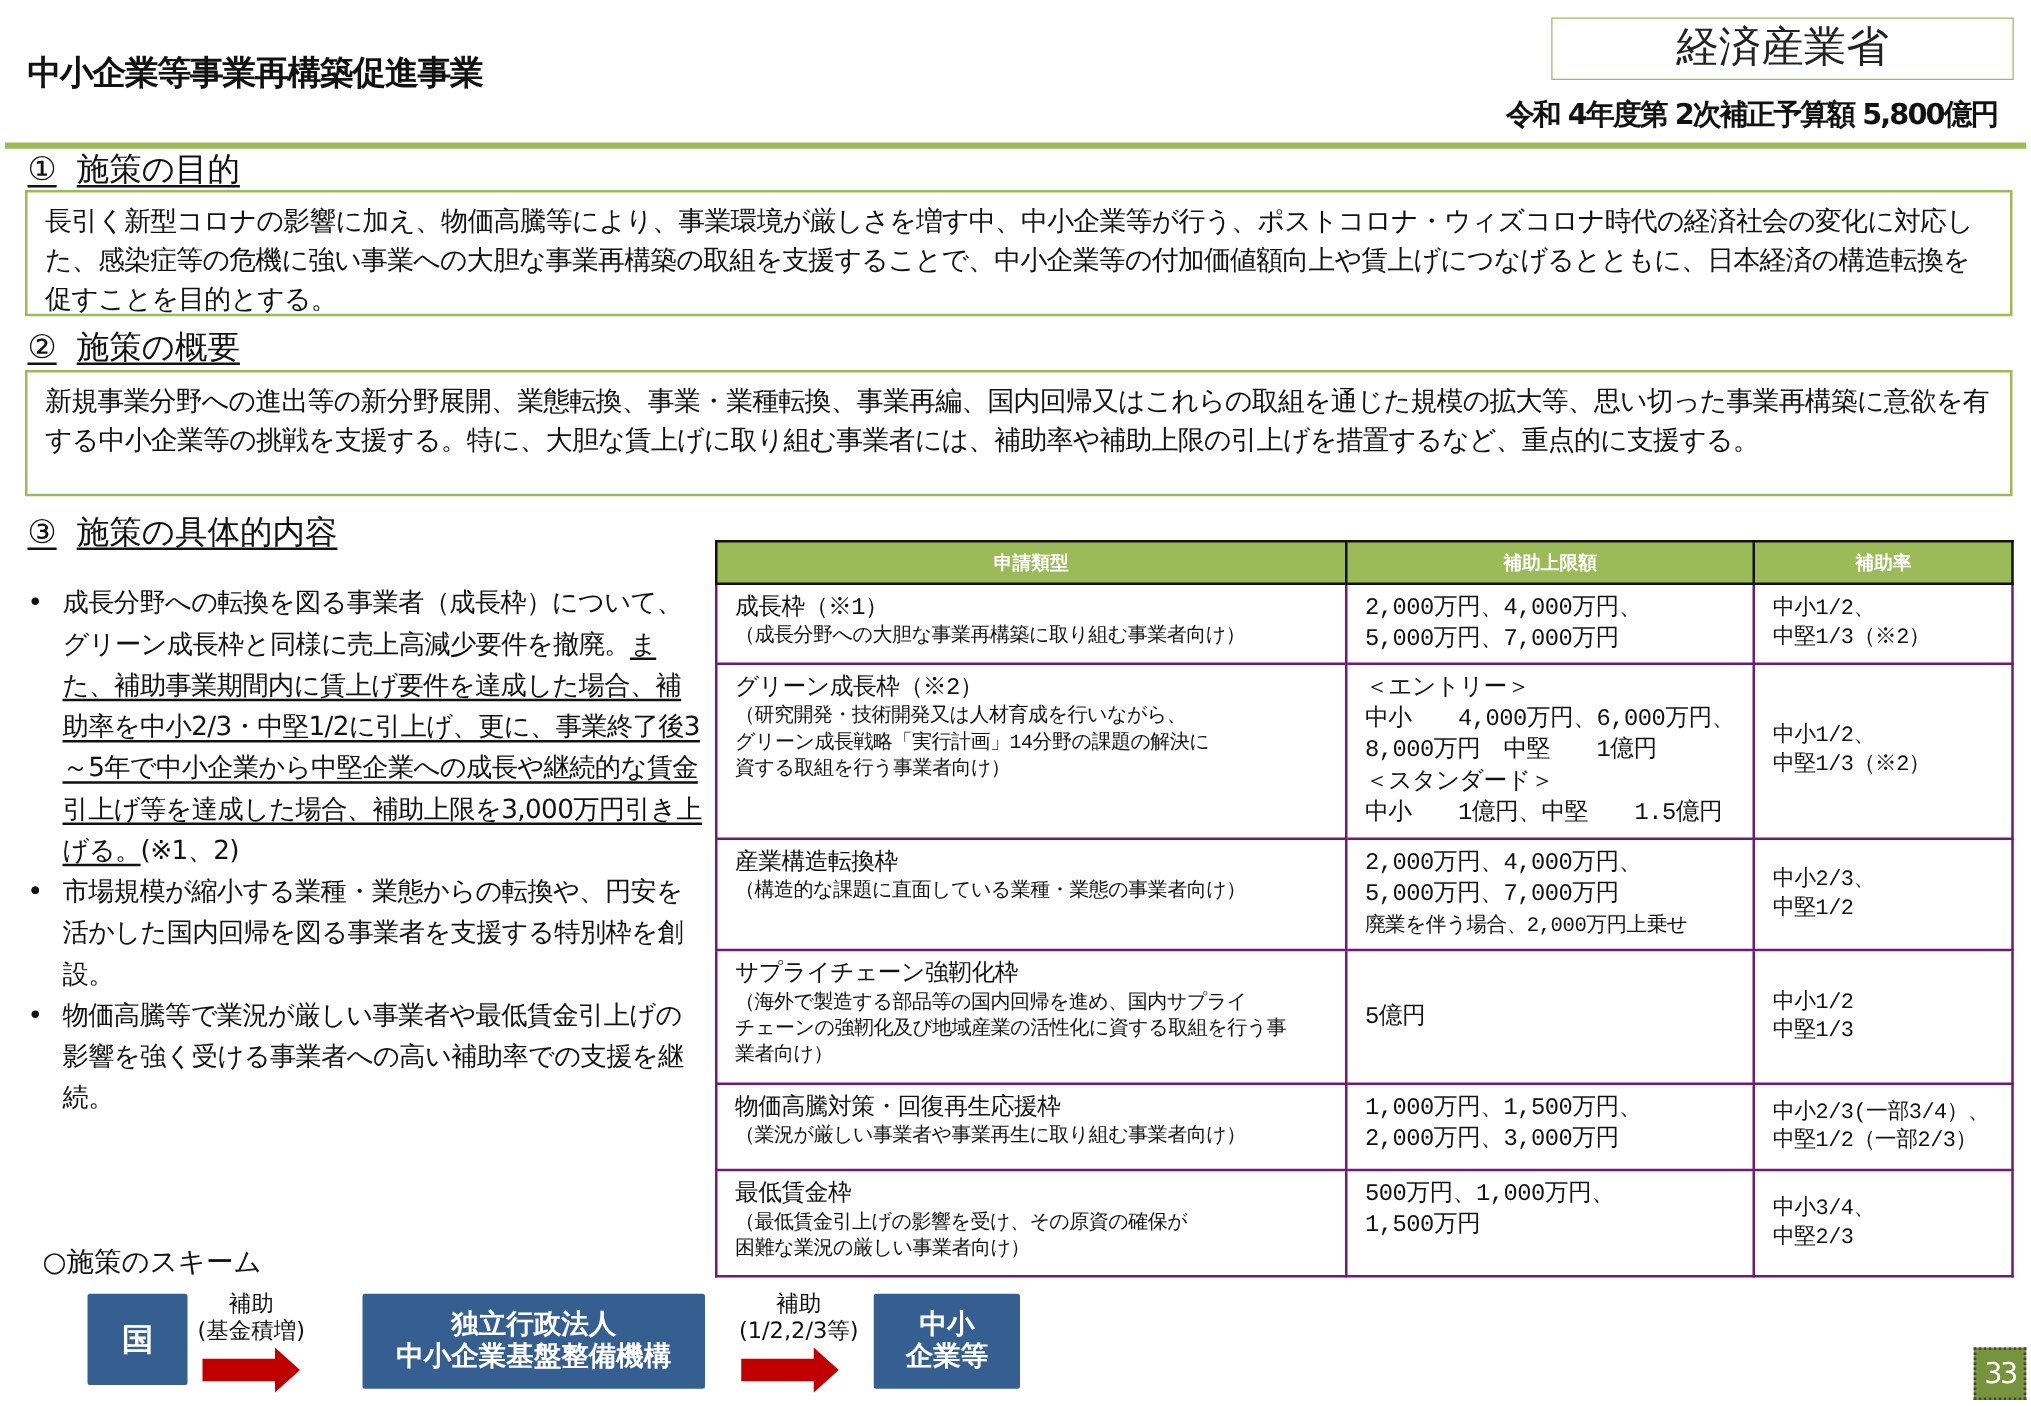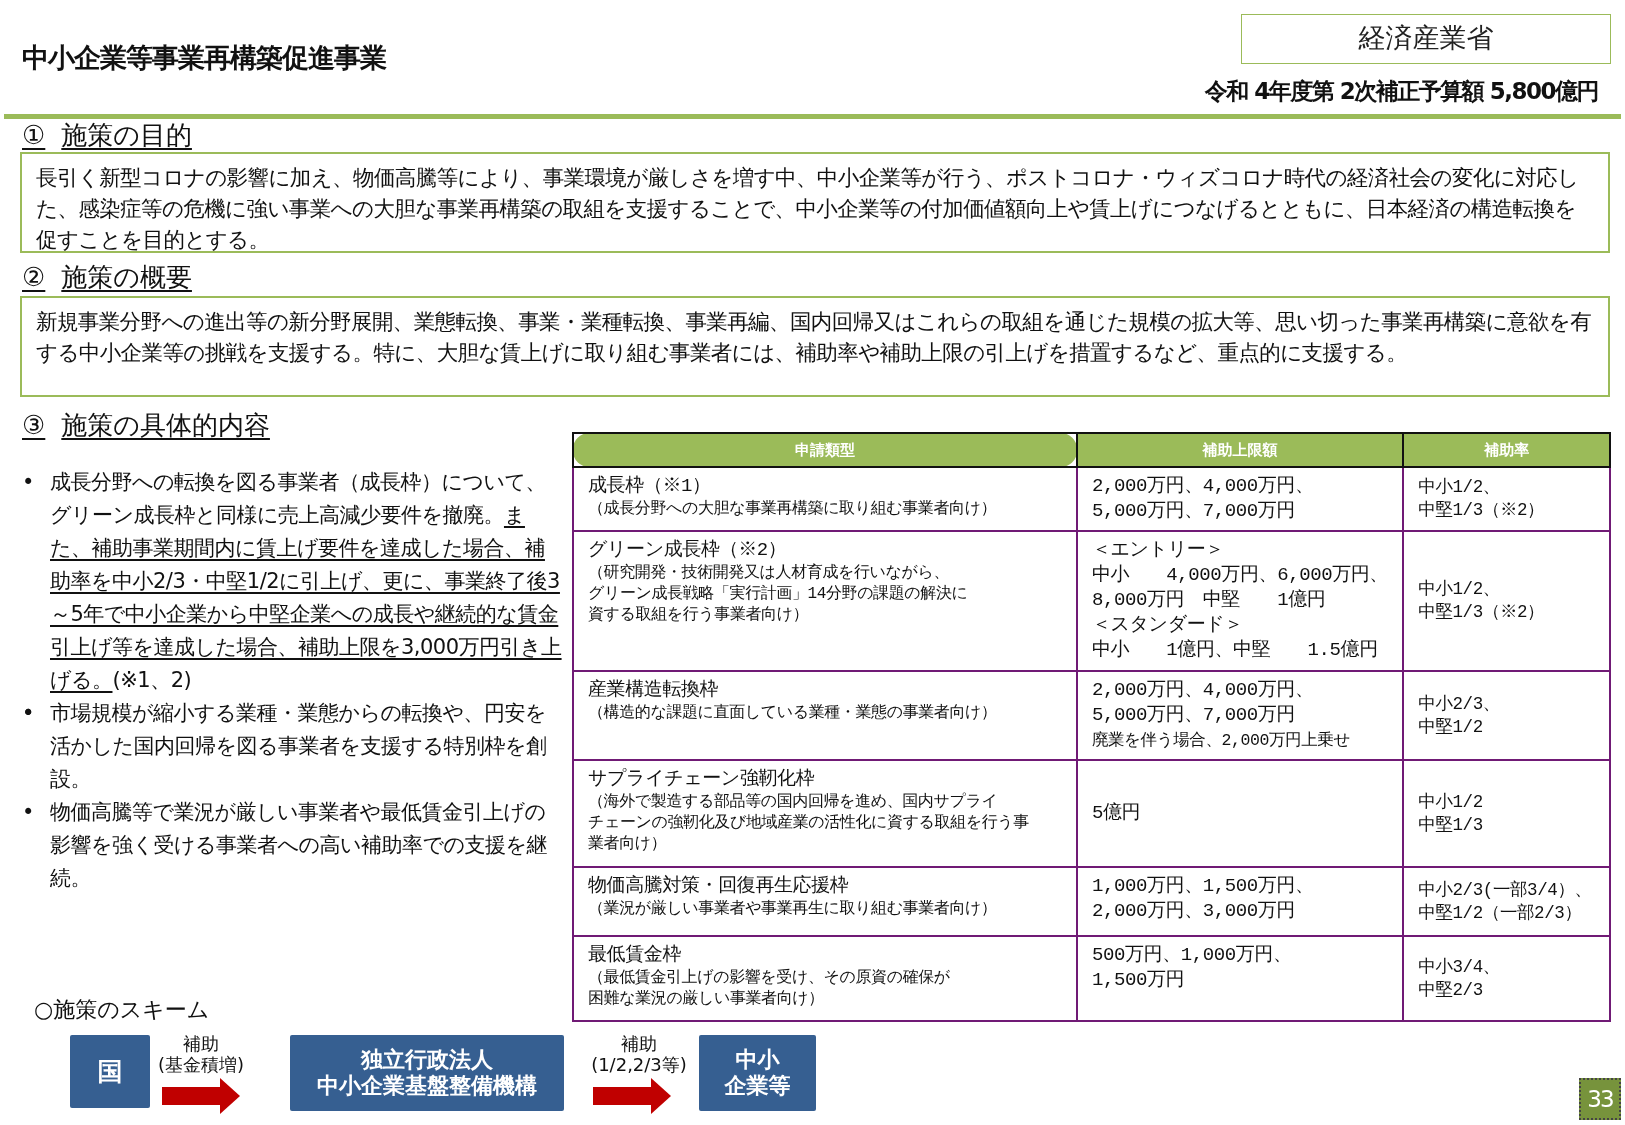--- a/index.html
+++ b/index.html
@@ -1,39 +1,39 @@
 <!DOCTYPE html>
 <html><head>
 <meta charset="utf-8">
 <style>
   * { box-sizing: border-box; margin: 0; padding: 0; }
   html, body { width: 1625px; height: 1125px; background: #ffffff; overflow: hidden; }
   body { position: relative; font-family: "DejaVu Sans", "Liberation Sans", sans-serif; color: #111; }
 
   .page-title { position: absolute; left: 22px; top: 40px; font-size: 27px; font-weight: bold; letter-spacing: -1px; }
-  .ministry-box { position: absolute; left: 1241px; top: 14px; width: 370px; height: 50px; border: 1.5px solid #9bbb59; font-size: 27px; text-align: center; line-height: 46px; color: #222; }
+  .ministry-box { position: absolute; left: 1241px; top: 14px; width: 370px; height: 50px; border: 1.5px solid #9bbb59; font-size: 34px; text-align: center; line-height: 46px; color: #222; }
   .budget { position: absolute; right: 27px; top: 76px; font-size: 23px; font-weight: bold; letter-spacing: -1.5px; }
   .top-rule { position: absolute; left: 4px; top: 114px; width: 1617px; height: 5px; background: #9bbb59; }
 
   .section-heading { position: absolute; left: 22px; font-size: 26px; text-decoration: underline; text-underline-offset: 4px; letter-spacing: 0px; }
   .section-heading .num { margin-right: 16px; }
 
   .text-box { position: absolute; left: 20px; width: 1590px; border: 2px solid #9bbb59; padding: 8px 14px; font-size: 21.5px; line-height: 31px; letter-spacing: -0.6px; }
 
   .bullet-list { position: absolute; left: 22px; top: 466px; width: 540px; list-style: none; font-size: 21px; line-height: 33px; letter-spacing: -0.5px; }
   .bullet-list li { position: relative; padding-left: 28px; margin-bottom: 0px; }
   .bullet-list li .dot { position: absolute; left: 0; top: 0; }
   .u { text-decoration: underline; text-underline-offset: 4px; }
 
   table.frames { position: absolute; left: 572px; top: 432px; width: 1039px; border-collapse: collapse; }
   table.frames th { background: #9bbb59; color: #fff; font-size: 15px; font-weight: bold; height: 34px; border: 2px solid #111; }
   table.frames td { border: 2px solid #701a75; vertical-align: top; padding: 6px 14px 6px 14px; font-size: 19px; line-height: 25px; letter-spacing: -0.4px; font-family: Liberation Mono, monospace; }
   table.frames td.rate { vertical-align: middle; font-size: 17.5px; line-height: 23px; }
   table.frames td.limit.mid { vertical-align: middle; }
-  .col-type { width: 505px; border-radius: 16px; }
+  .col-type { width: 505px; }
   .col-limit { width: 327px; }
   .col-rate { width: 207px; }
   .type-name { display: block; font-size: 19px; }
   .type-desc { display: block; font-size: 16px; line-height: 21px; }
   .small-note { font-size: 16.5px; }
 
   .scheme-title { position: absolute; left: 34px; top: 995px; font-size: 22px; }
   .scheme-node { position: absolute; background: #365f91; color: #fff; font-weight: bold; text-align: center; display: flex; align-items: center; justify-content: center; border-radius: 2px; }
   .node-country { left: 70px; top: 1035px; width: 80px; height: 73px; font-size: 25px; }
   .node-org { left: 290px; top: 1035px; width: 274px; height: 76px; font-size: 22px; line-height: 26px; }

